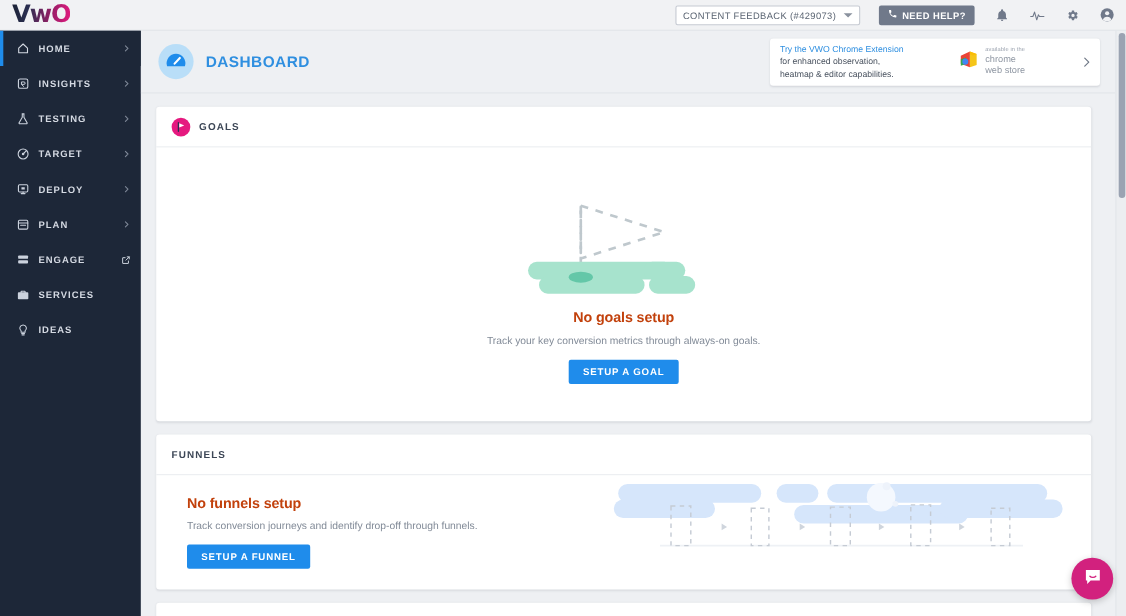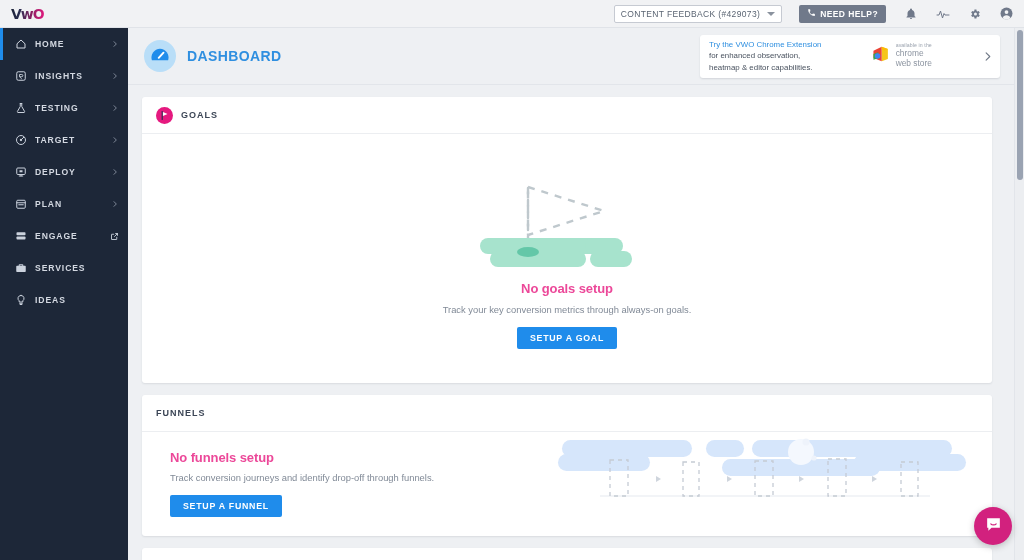--- a/index.html
+++ b/index.html
@@ -12,21 +12,21 @@
     -webkit-font-smoothing:antialiased;
   }
 
   
   .topbar {
     position:absolute; top:0; left:0; width:1024px; height:28px;
     background:#f1f2f4; border-bottom:1px solid #e0e3e8;
     display:flex; align-items:center;
   }
   .logo-wrap { width:128px; height:28px; display:flex; align-items:center; padding-left:11px; }
-  .vwo-logo { font-size:14px; font-weight:700; letter-spacing:-1px; line-height:1;
+  .vwo-logo { font-size:22px; font-weight:700; letter-spacing:-1px; line-height:1;
     background:linear-gradient(95deg,#1b2235 0%,#2b2f52 28%,#8b1f63 62%,#e5197f 100%);
     -webkit-background-clip:text; background-clip:text; color:transparent;
     font-family:"DejaVu Sans", sans-serif; }
   .topbar-right { margin-left:auto; display:flex; align-items:center; gap:17px; padding-right:10px; }
 
   .acct-select {
     height:18px; min-width:140px; border:1px solid #c6cad2; background:#fff; border-radius:2px;
     display:flex; align-items:center; padding:0 6px; gap:7px; cursor:pointer;
   }
   .acct-select .lbl { font-size:8.5px; letter-spacing:.35px; color:#5a6472; white-space:nowrap; }
@@ -87,21 +87,21 @@
 
   .scroll-area { height:475px; overflow:hidden; padding:12px 22px 0 14px; }
 
   .card { background:#fff; border-radius:3px; box-shadow:0 1px 2px rgba(25,35,55,.10); margin-bottom:12px; }
   .card-head { height:37px; display:flex; align-items:center; padding:0 14px; border-bottom:1px solid #eceef1; }
   .card-head-title { font-size:9px; font-weight:700; letter-spacing:1px; color:#3c4656; }
   .goal-ico { width:17px;height:17px;border-radius:50%;background:#e5197f;display:flex;align-items:center;justify-content:center;margin-right:8px;flex:0 0 17px; }
 
   
   .goals-body { height:249px; display:flex; flex-direction:column; align-items:center; justify-content:flex-start; padding-top:26px; }
-  .empty-title { font-size:13px; font-weight:700; color:#ec4899; letter-spacing:-.1px; }
+  .empty-title { font-size:13px; font-weight:700; color:#c2410c; letter-spacing:-.1px; }
   .empty-sub { font-size:9.4px; color:#818a97; margin-top:8px; }
   .btn-primary {
     margin-top:12px; background:#1f8ceb; color:#fff; border:none; border-radius:2px;
     height:22px; padding:0 13px; font-size:8.8px; font-weight:700; letter-spacing:.75px; cursor:pointer;
     font-family:"Liberation Sans", sans-serif;
   }
 
   
   .funnels-body { position:relative; height:104px; padding:18px 0 0 28px; overflow:hidden; }
   .funnels-left { position:relative; z-index:2; }

